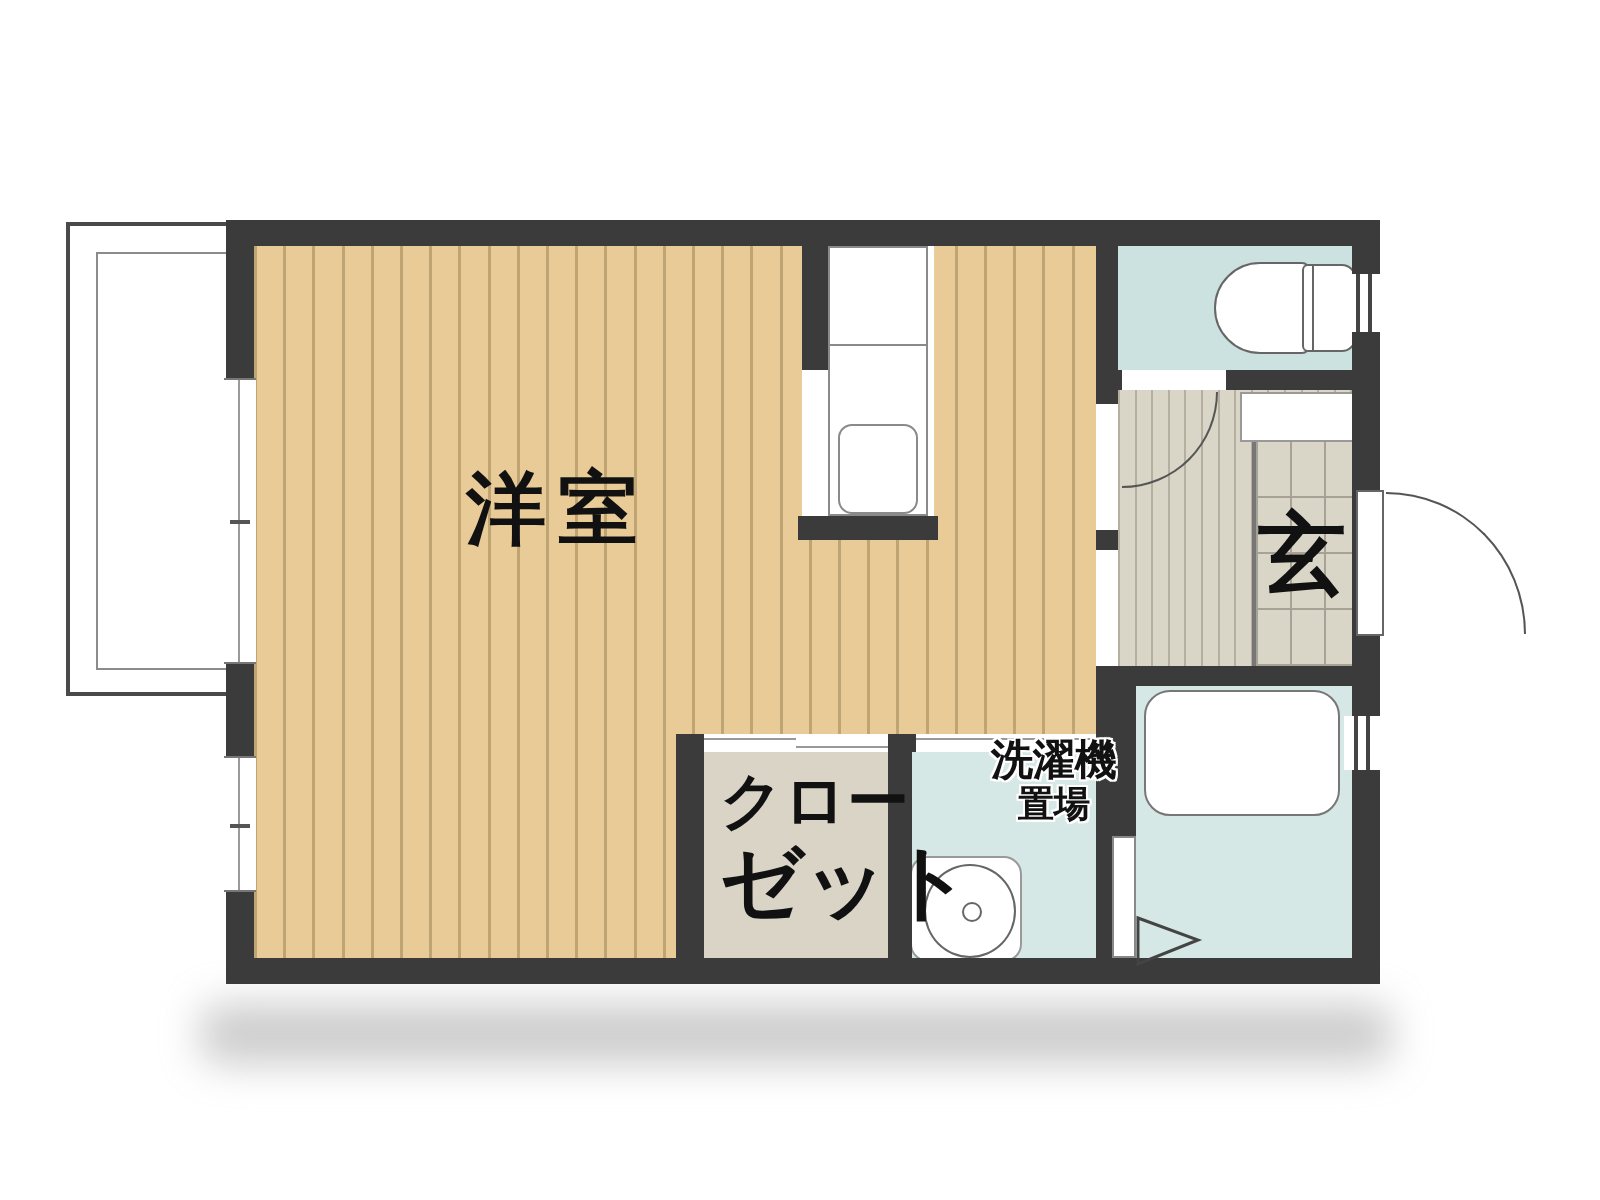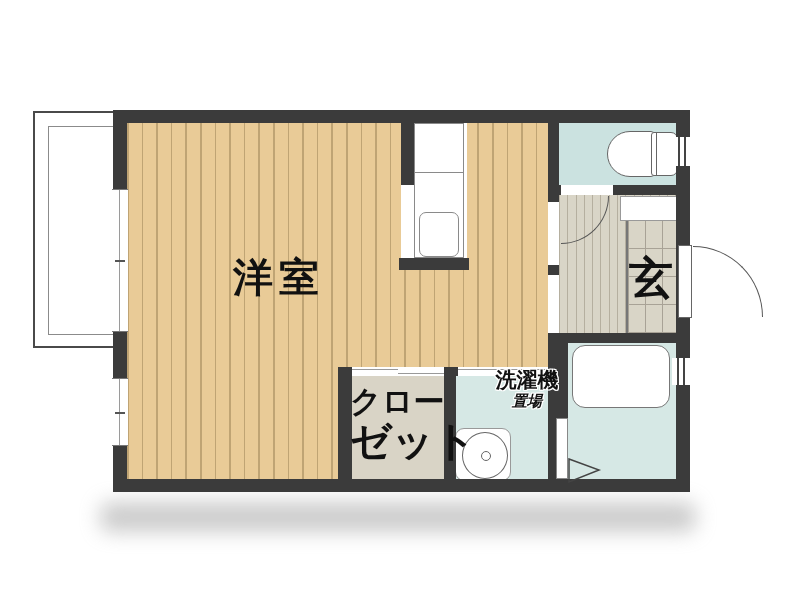--- a/index.html
+++ b/index.html
@@ -111,29 +111,29 @@
   </div>
   <div class="opening" style="left:678px;top:245px;width:14px;height:73px;border:1px solid #666;box-sizing:border-box;"></div>
 
   <div class="arc" style="left:561px;top:196px;width:48px;height:48px;border-right:1.5px solid #555;border-bottom:1.5px solid #555;border-bottom-right-radius:100% 100%;box-sizing:border-box;"></div>
   <div class="arc" style="left:693px;top:246px;width:70px;height:71px;border-top:1.5px solid #555;border-right:1.5px solid #555;border-top-right-radius:100% 100%;box-sizing:border-box;"></div>
 
   <svg class="arc" style="left:566px;top:453px;" width="38" height="32" viewBox="0 0 38 32">
     <path d="M3,6 L33,17 L3,29 Z" fill="none" stroke="#444" stroke-width="1.5"></path>
   </svg>
 
-  <div class="label" style="left:168px;top:233px;width:222px;margin-top:22px;">
+  <div class="label" style="left:168px;top:233px;width:222px;">
     <div style="font-size:40px;letter-spacing:6px;">洋室</div>
   </div>
 
-  <div class="label" style="left:350px;top:384px;width:94px;">
+  <div class="label" style="left:360px;top:384px;width:94px;">
     <div style="font-size:31px;">クロー</div>
     <div style="font-size:41px;">ゼット</div>
   </div>
 
   <div class="label halo" style="left:480px;top:369px;width:94px;">
     <div style="font-size:21px;">洗濯機</div>
-    <div style="font-size:15px;font-style:italic;">置場</div>
+    <div style="font-size:18px;">置場</div>
   </div>
 
   <div class="label" style="left:626px;top:253px;width:50px;font-size:44px;">玄</div>
 
 </div>
 
 </body></html>

